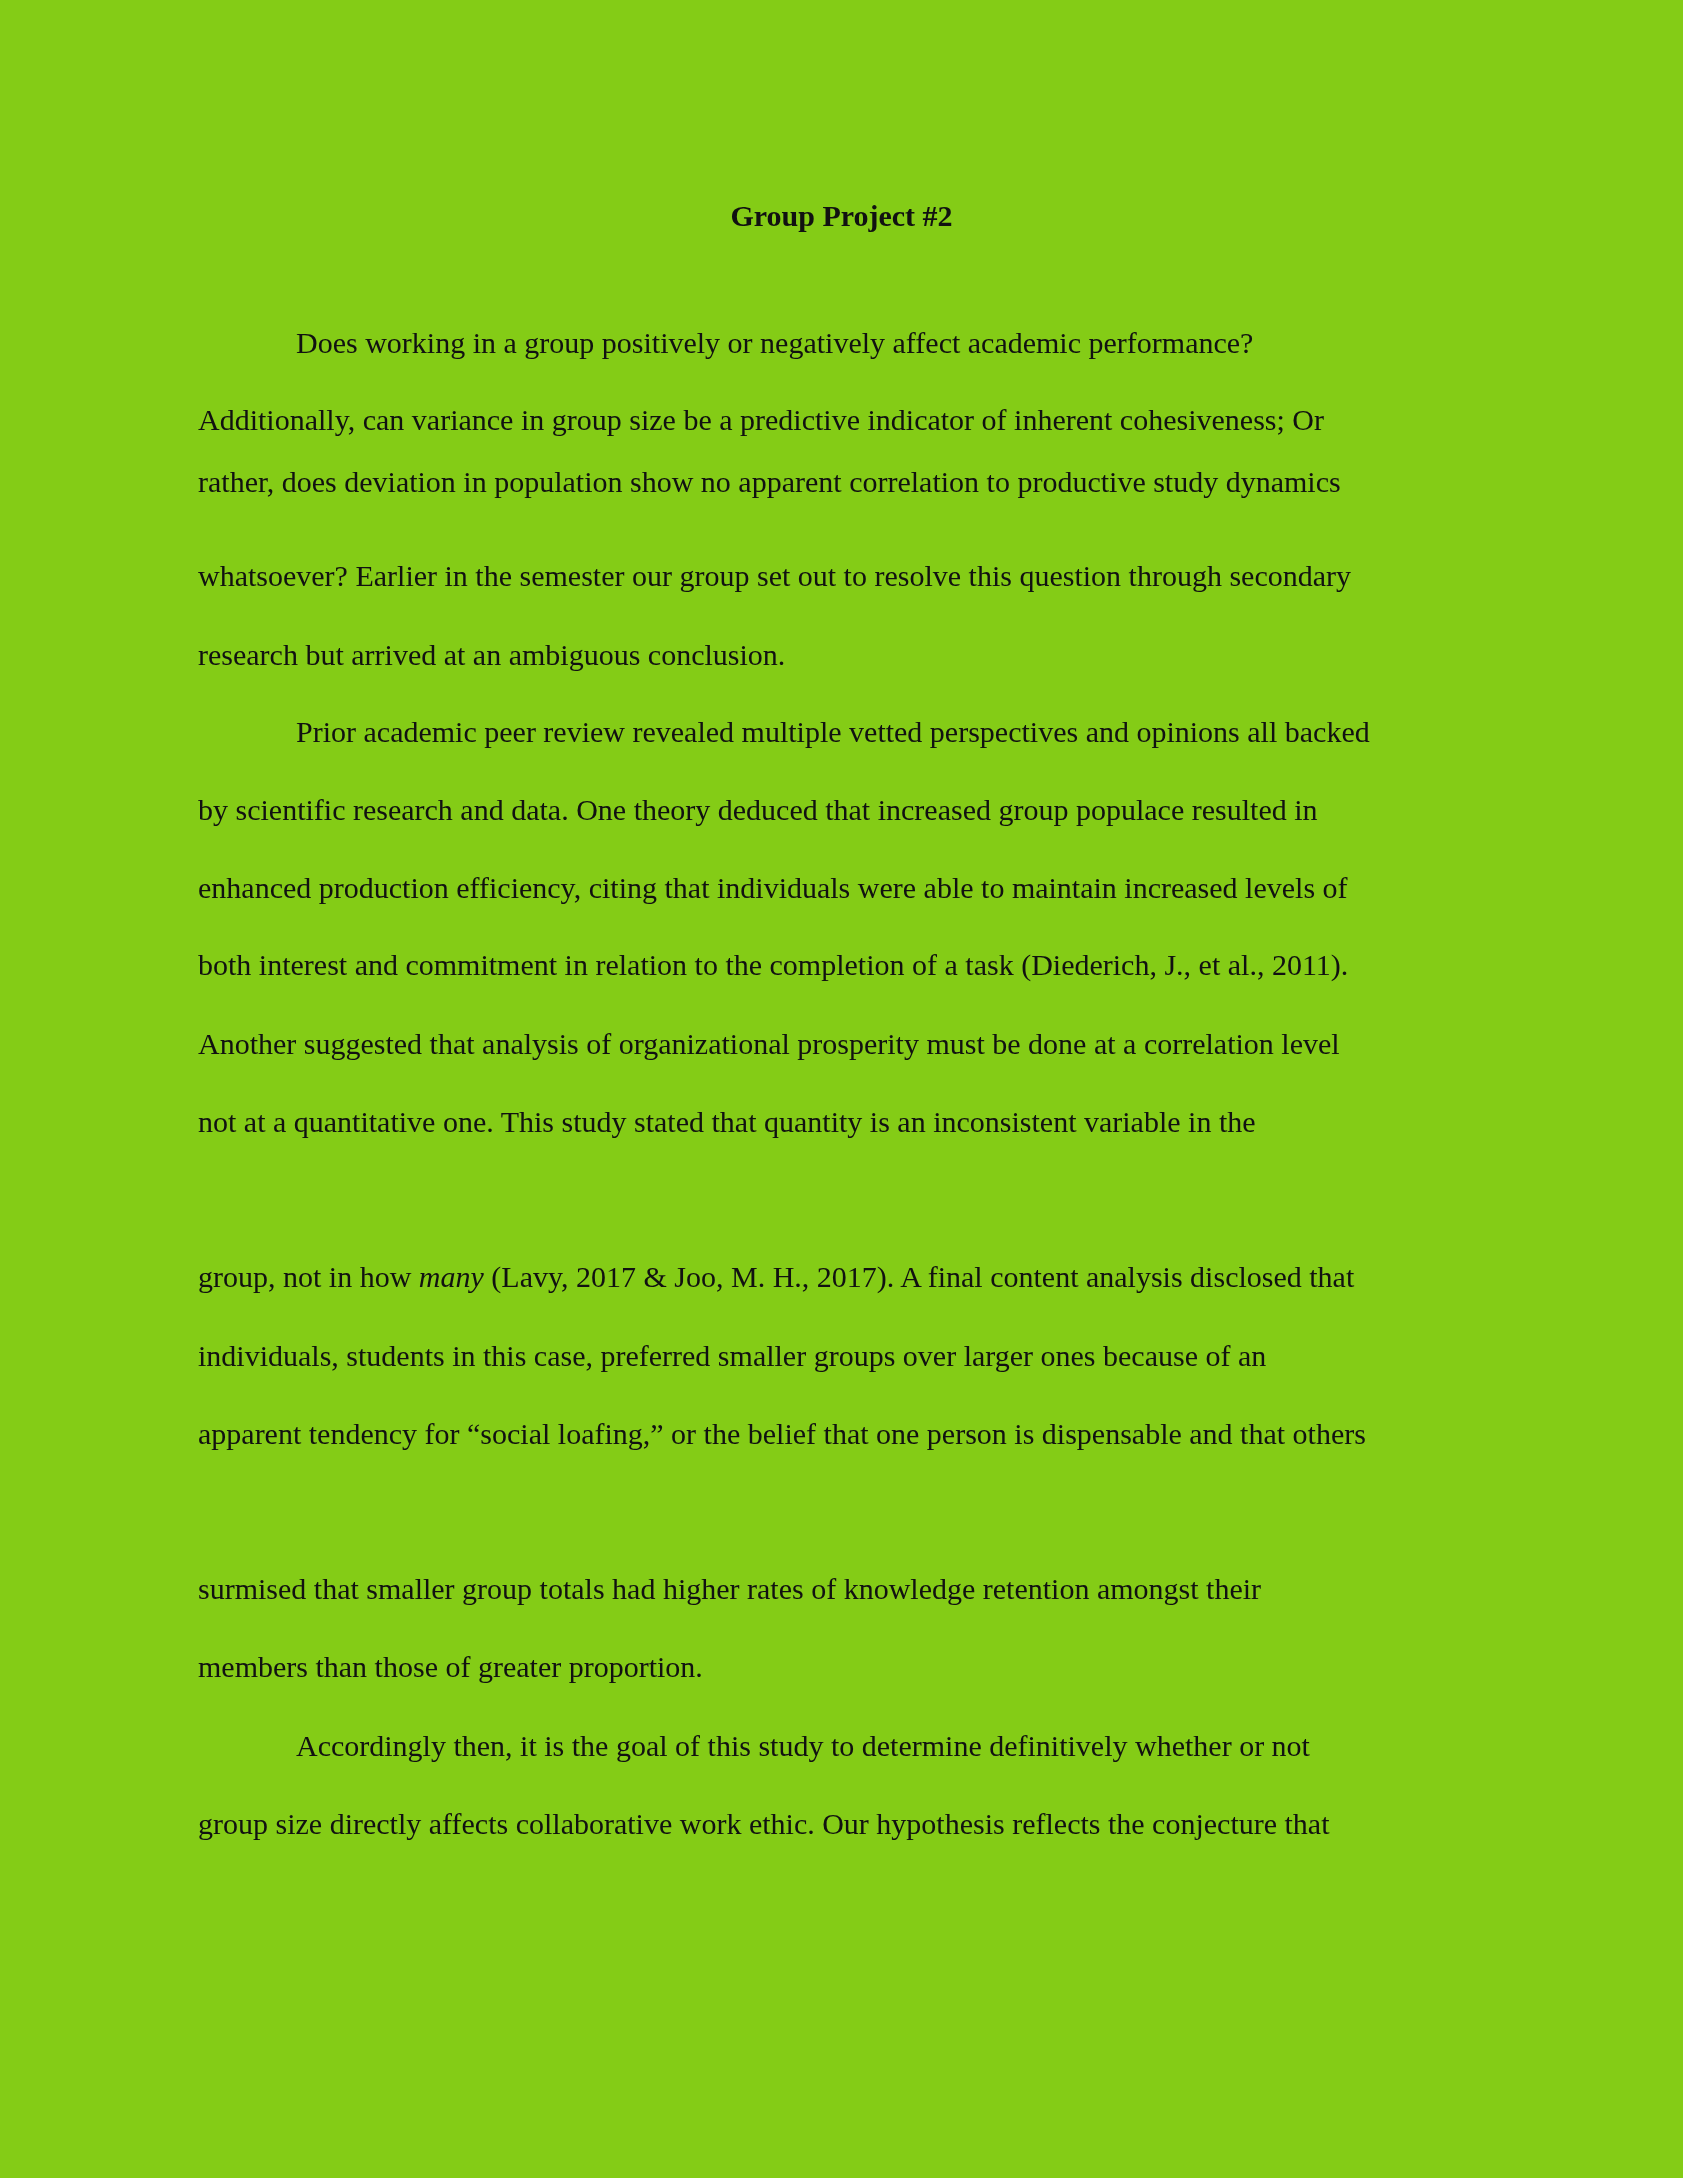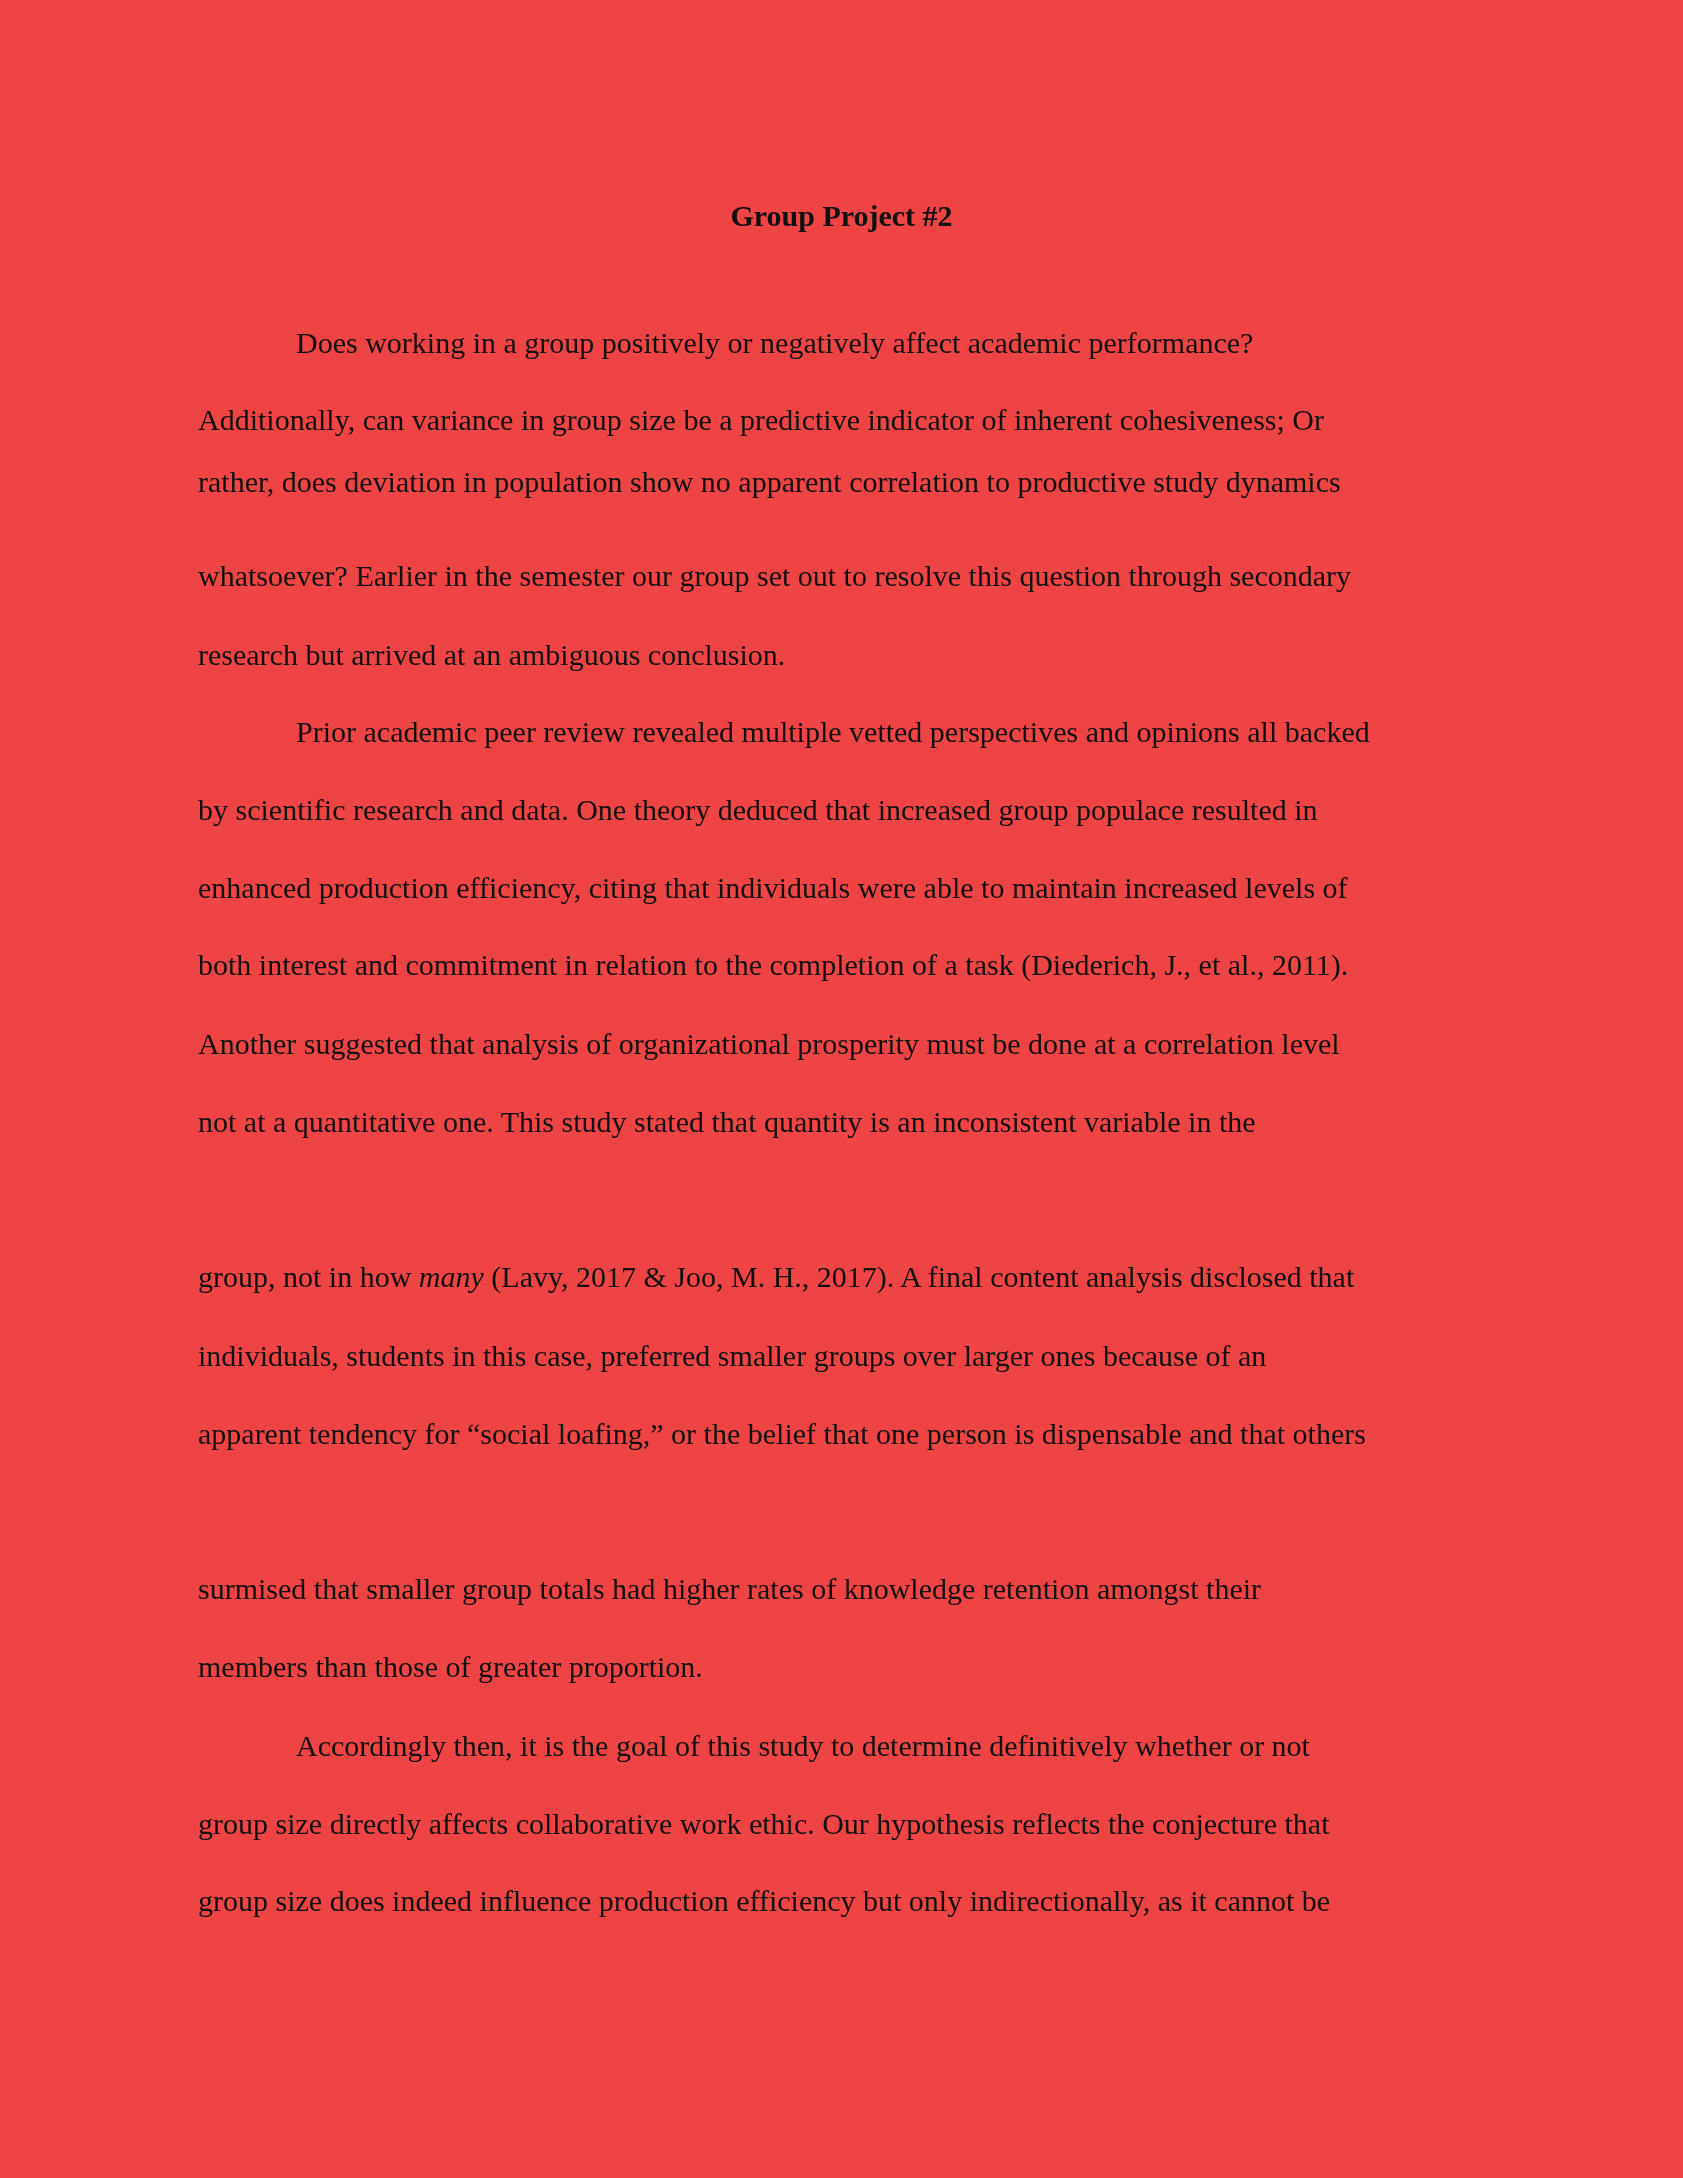--- a/index.html
+++ b/index.html
@@ -13,21 +13,21 @@
       position: relative;
       overflow: hidden;
       font-family: "Liberation Serif", "DejaVu Serif", serif;
       color: #111111;
     }
     .page {
       position: absolute;
       left: 0; top: 0;
       width: 1683px;
       height: 2178px;
-      background: #ef4444;
+      background: #84cc16;
     }
     .title {
       position: absolute;
       top: 196px;
       left: 0;
       width: 1683px;
       text-align: center;
       font-weight: bold;
       font-size: 30px;
       line-height: 40px;
@@ -61,15 +61,14 @@
   <div class="line" style="top:1024px">Another suggested that analysis of organizational prosperity must be done at a correlation level</div>
   <div class="line" style="top:1102px">not at a quantitative one. This study stated that quantity is an inconsistent variable in the</div>
   <div class="line" style="top:1257px"><span>group, not in how </span><em>many</em><span> (Lavy, 2017 &amp; Joo, M. H., 2017). A final content analysis disclosed that</span></div>
   <div class="line" style="top:1336px">individuals, students in this case, preferred smaller groups over larger ones because of an</div>
   <div class="line" style="top:1414px">apparent tendency for “social loafing,” or the belief that one person is dispensable and that others</div>
   <div class="line" style="top:1569px">surmised that smaller group totals had higher rates of knowledge retention amongst their</div>
   <div class="line" style="top:1647px">members than those of greater proportion.</div>
 
   <div class="line indent" style="top:1726px">Accordingly then, it is the goal of this study to determine definitively whether or not</div>
   <div class="line" style="top:1804px">group size directly affects collaborative work ethic. Our hypothesis reflects the conjecture that</div>
-  <div class="line" style="top:1881px">group size does indeed influence production efficiency but only indirectionally, as it cannot be</div>
 </div>
 
 
 </body></html>

